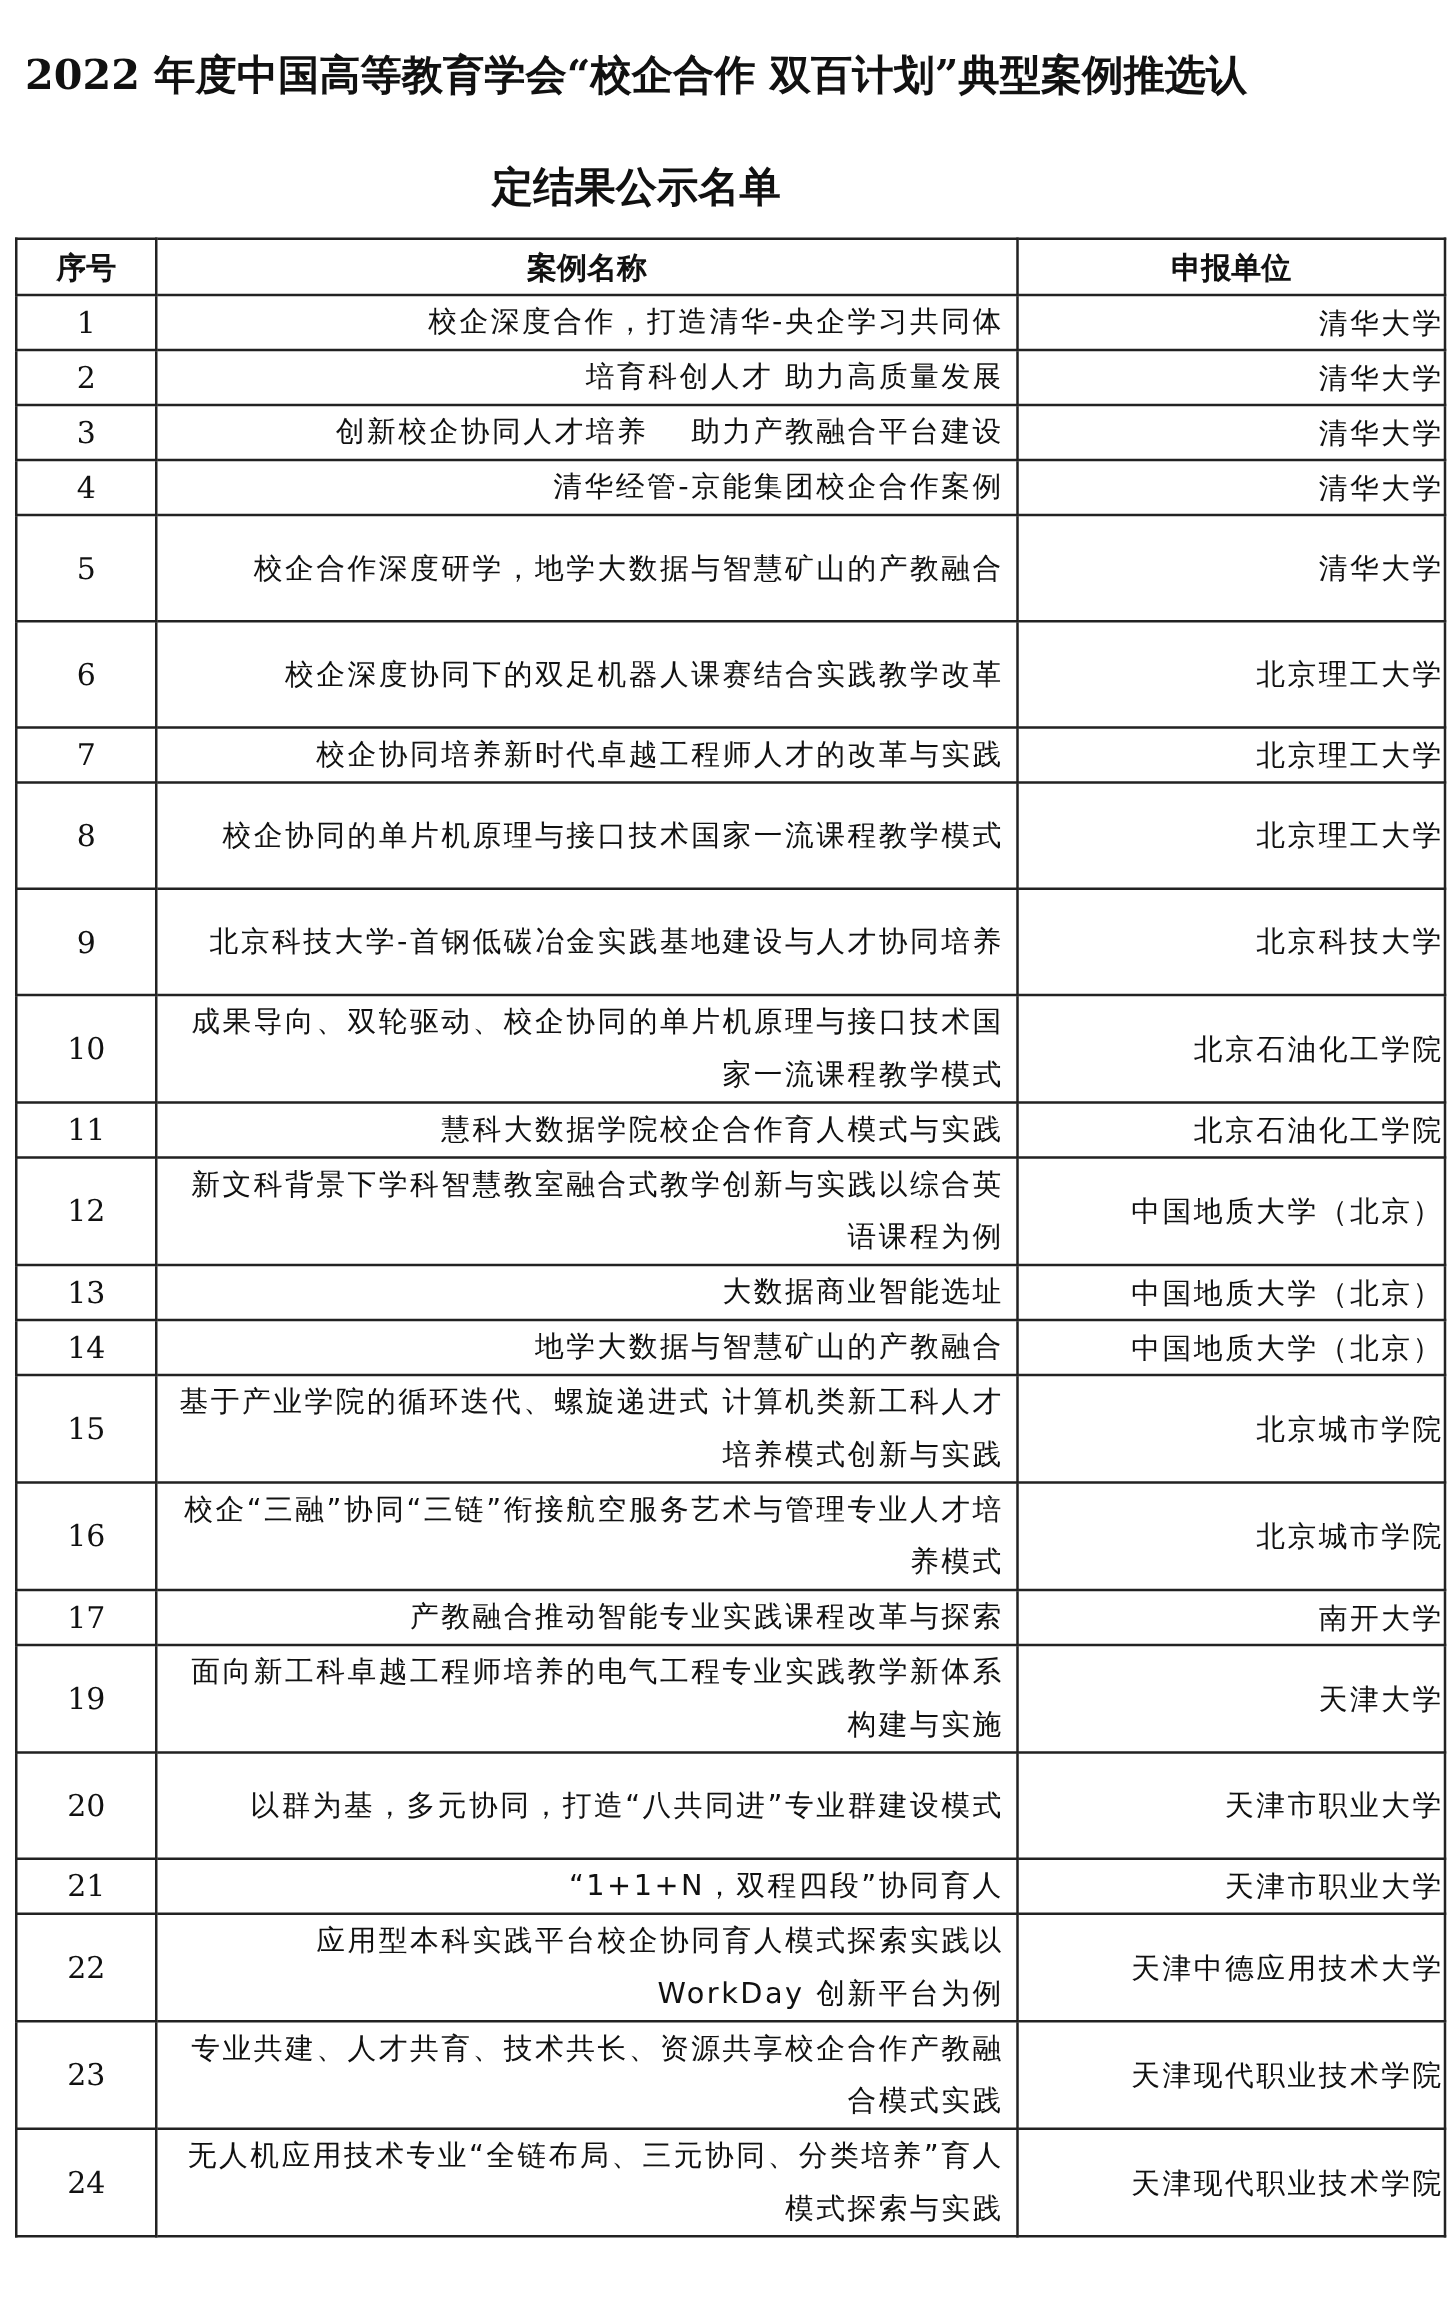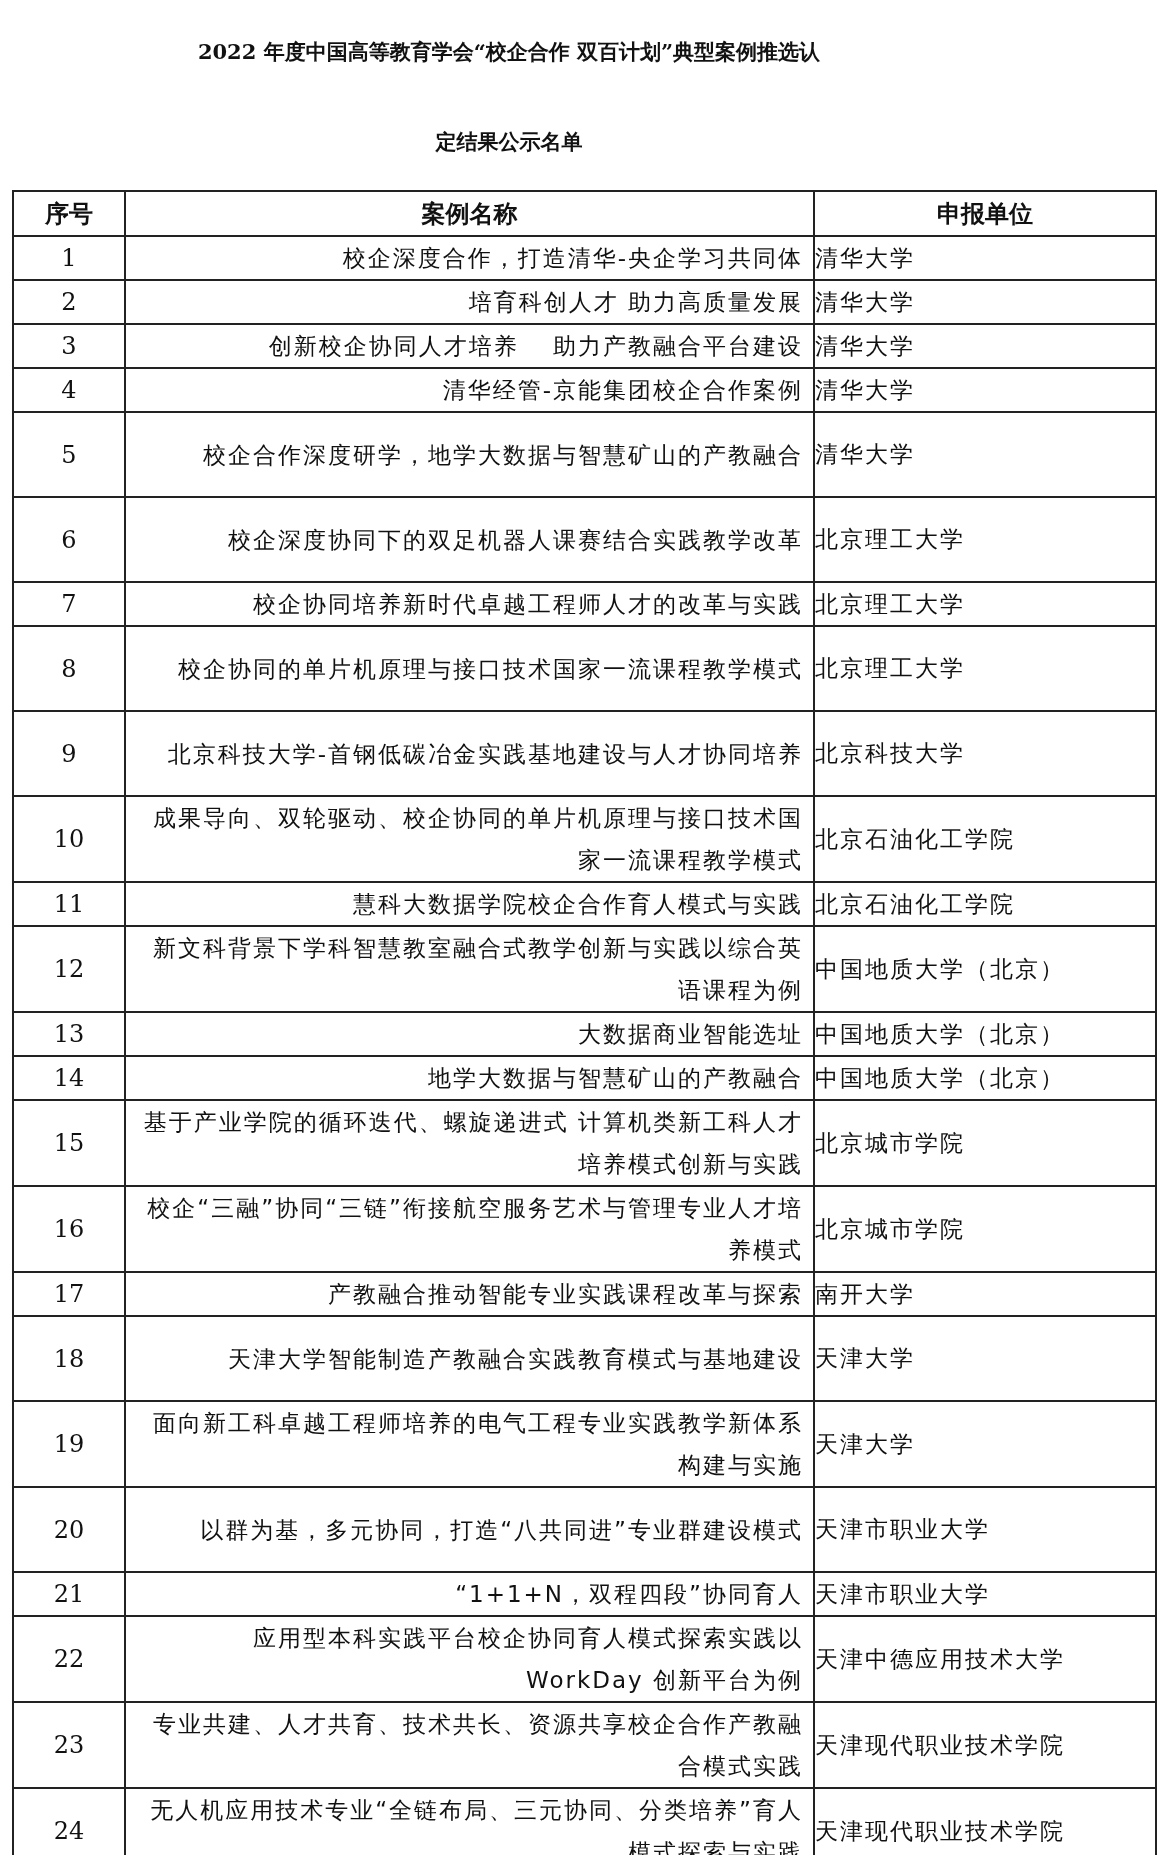--- a/index.html
+++ b/index.html
@@ -1,30 +1,30 @@
 <!DOCTYPE html>
 <html><head>
 <meta charset="utf-8">
 <style>
   html, body { margin: 0; padding: 0; background: #ffffff; }
   body { width: 1158px; height: 1855px; position: relative; overflow: hidden;
          font-family: "DejaVu Sans", sans-serif; color: #111; }
   .title { position: absolute; left: 0; width: 1018px; text-align: center;
-           font-family: "DejaVu Serif", serif; font-weight: bold; font-size: 21px;
+           font-family: "DejaVu Serif", serif; font-weight: bold; font-size: 33px;
            letter-spacing: 0px; white-space: nowrap; }
   #title1 { top: 38px; }
   #title2 { top: 128px; }
   table { position: absolute; left: 12px; top: 190px; width: 1143px;
           border-collapse: collapse; table-layout: fixed; }
   td, th { border: 2px solid #222; padding: 0; vertical-align: middle; }
   th { height: 43px; font-size: 24px; font-weight: bold; text-align: center; margin-left: 28px; }
   td.no { text-align: center; font-family: "DejaVu Serif", serif; font-size: 24px; }
   td.name { font-size: 23px; line-height: 42px; padding-left: 14px; padding-right: 10px;
             letter-spacing: 2px; text-align: right; }
-  td.unit { text-align: left; font-size: 23px; letter-spacing: 2px; }
+  td.unit { text-align: right; font-size: 23px; letter-spacing: 2px; }
   tr.single td { height: 41px; }
   tr.double td { height: 83px; }
 </style>
 </head>
 <body>
 
 <div class="title" id="title1">2022 年度中国高等教育学会“校企合作 双百计划”典型案例推选认</div>
 <div class="title" id="title2">定结果公示名单</div>
 
 <table>
@@ -120,25 +120,20 @@
         <td class="no">16</td>
         <td class="name">校企“三融”协同“三链”衔接航空服务艺术与管理专业人才培养模式</td>
         <td class="unit">北京城市学院</td>
       </tr>
       <tr class="single">
         <td class="no">17</td>
         <td class="name">产教融合推动智能专业实践课程改革与探索</td>
         <td class="unit">南开大学</td>
       </tr>
       <tr class="double">
-        <td class="no">18</td>
-        <td class="name">天津大学智能制造产教融合实践教育模式与基地建设</td>
-        <td class="unit">天津大学</td>
-      </tr>
-      <tr class="double">
         <td class="no">19</td>
         <td class="name">面向新工科卓越工程师培养的电气工程专业实践教学新体系构建与实施</td>
         <td class="unit">天津大学</td>
       </tr>
       <tr class="double">
         <td class="no">20</td>
         <td class="name">以群为基，多元协同，打造“八共同进”专业群建设模式</td>
         <td class="unit">天津市职业大学</td>
       </tr>
       <tr class="single">

